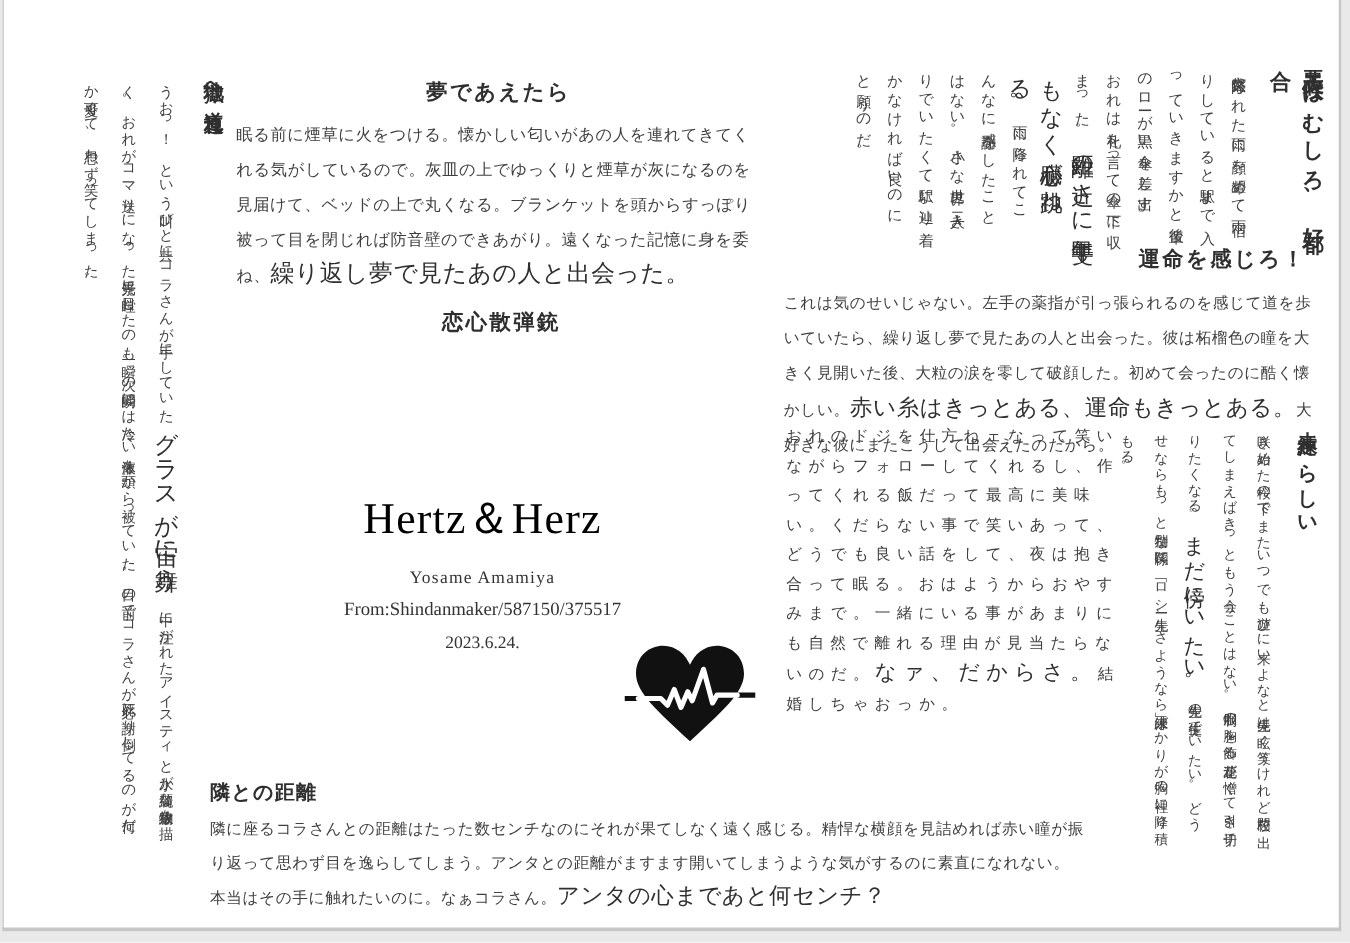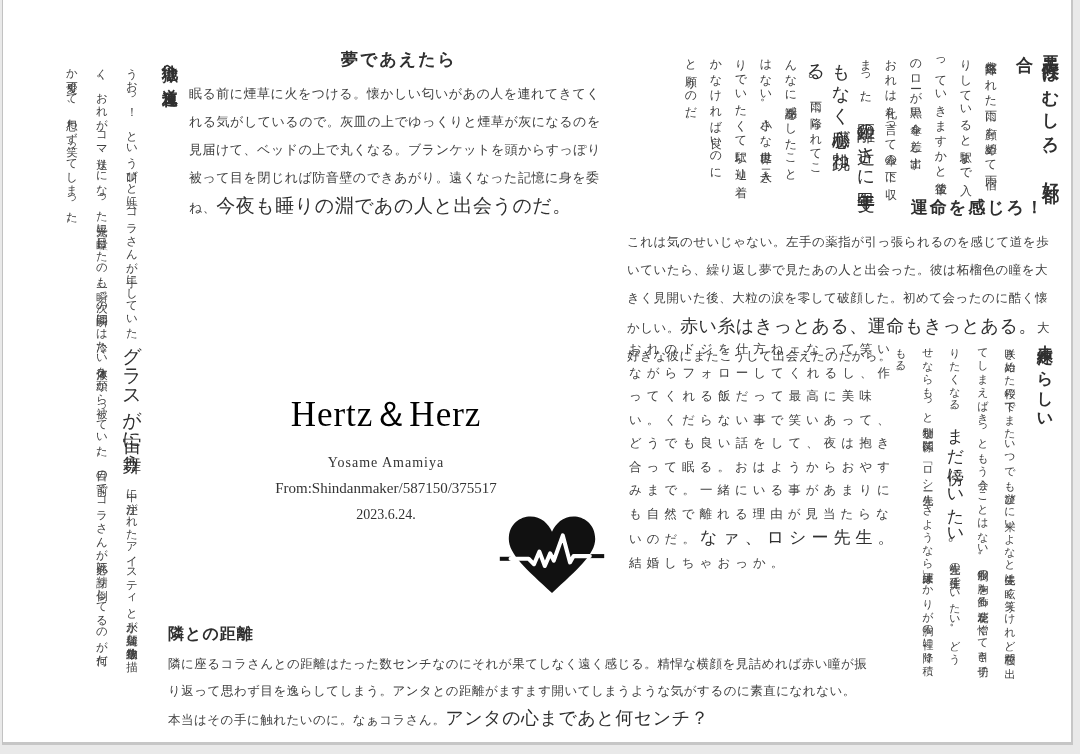--- a/index.html
+++ b/index.html
@@ -37,37 +37,37 @@
   .miren .vtitle{font-size:16px;letter-spacing:3px;line-height:28px;}
   .miren .vbody{font-size:11px;letter-spacing:0.5px;line-height:27px;padding-top:8px;}
   .miren .vem{font-size:17px;}
 
   
   .hblock{position:absolute;}
   .htitle{margin:0 0 9px 0;font-weight:600;font-size:17px;letter-spacing:2px;color:#2f2f2f;text-align:center;}
   .hbody{margin:0;font-size:13px;line-height:28px;letter-spacing:0.5px;}
   .hem{font-size:19px;color:#2f2f2f;}
 
-  .yume{left:186px;top:48px;width:420px;}
+  .yume{left:186px;top:62px;width:420px;}
   .koigokoro{left:186px;top:246px;width:424px;}
   .koigokoro .hbody{font-size:12.5px;}
   .koigokoro .hem{font-size:18px;}
 
   .unmei{left:624px;top:196px;width:424px;}
   .unmei .htitle{text-align:right;padding-right:6px;}
   .unmei .hbody{font-size:12.5px;}
   .unmei .hem{font-size:18px;margin-top:12px;}
 
   .kekkon{left:626px;top:338px;width:276px;}
   .kekkon .hbody{font-size:12.5px;line-height:23.5px;letter-spacing:5px;}
   .kekkon .hem{font-size:17px;}
 
   .tonari{left:165px;top:624px;width:700px;}
   .tonari .htitle{text-align:left;letter-spacing:1px;font-size:16px;margin-bottom:6px;}
-  .tonari .hbody{font-size:12.5px;line-height:27px;}
+  .tonari .hbody{font-size:12.5px;line-height:27px;font-family:Liberation Mono, monospace;}
   .tonari .hem{font-size:18px;}
 
   
   .center-block{position:absolute;left:203px;top:391px;width:360px;text-align:center;color:#333;}
   .series-line{font-size:15px;letter-spacing:1px;margin:0 0 13px 0;}
   .main-title{font-size:35px;letter-spacing:1px;margin:0 0 17px 0;font-weight:400;color:#000000;}
   .author-line{font-size:14px;letter-spacing:1px;margin:0 0 9px 0;}
   .source-line{font-size:15px;margin:0 0 10px 0;}
   .date-line{font-size:14px;margin:0;}
 
@@ -78,24 +78,25 @@
 
 <div id="page">
 
   <section class="vblock jigoku">
     <h2 class="vtitle">地獄へ道連れ</h2>
     <p class="vbody"><span>うおっ！　という叫びと共にコラさんが手にしていた</span><span class="vem">グラスが宙に舞う。</span><span>中に注がれたアイスティと氷が綺麗な放物線を描く。おれがコマ送りになった光景に瞠目したのも一瞬。次の瞬間には冷たい液体を頭から被っていた。目の前でコラさんが必死に謝り倒してるのが何だか可愛くて、思わず笑ってしまった。</span></p>
   </section>
 
   <section class="hblock yume">
     <h2 class="htitle">夢であえたら</h2>
-    <p class="hbody"><span>眠る前に煙草に火をつける。懐かしい匂いがあの人を連れてきてくれる気がしているので。灰皿の上でゆっくりと煙草が灰になるのを見届けて、ベッドの上で丸くなる。ブランケットを頭からすっぽり被って目を閉じれば防音壁のできあがり。遠くなった記憶に身を委ね、</span><span class="hem">今夜も睡りの淵であの人と出会うのだ。</span></p>
+    <p class="hbody"><span>眠る前に煙草に火をつける。懐かしい匂いがあの人を連れてきてくれる気がしているので。灰皿の上でゆっくりと煙草が灰になるのを見届けて、ベッドの上で丸くなる。ブランケットを頭からすっぽり被って目を閉じれば防音壁のできあがり。遠くなった記憶に身を委ね、</span><span class="hem">繰り返し夢で見たあの人と出会った。</span></p>
   </section>
 
   <section class="hblock koigokoro">
+    <h2 class="htitle">恋心散弾銃</h2>
   </section>
 
   <div class="center-block">
     <h1 class="main-title">Hertz＆Herz</h1>
     <p class="author-line">Yosame Amamiya</p>
     <p class="source-line">From:Shindanmaker/587150/375517</p>
     <p class="date-line">2023.6.24.</p>
   </div>
 
   <div class="heart-wrap">
@@ -116,21 +117,21 @@
     <h2 class="vtitle">悪天候はむしろ、好都合</h2>
     <p class="vbody"><span>突然降られた雨に顔を顰めて雨宿りしていると駅まで入っていきますかと後輩のローが黒い傘を差し出す。おれは礼を言って傘の下に収まった。</span><span class="vem">距離の近さに年甲斐もなく心臓が跳ねる。</span><span>雨に降られてこんなに感謝をしたことはない。小さな世界に二人きりでいたくて駅に辿り着かなければ良いのにと願うのだ。</span></p>
   </section>
 
   <section class="hblock unmei">
     <h2 class="htitle">運命を感じろ！</h2>
     <p class="hbody"><span>これは気のせいじゃない。左手の薬指が引っ張られるのを感じて道を歩いていたら、繰り返し夢で見たあの人と出会った。彼は柘榴色の瞳を大きく見開いた後、大粒の涙を零して破顔した。初めて会ったのに酷く懐かしい。</span><span class="hem">赤い糸はきっとある、運命もきっとある。</span><span>大好きな彼にまたこうして出会えたのだから。</span></p>
   </section>
 
   <section class="hblock kekkon">
-    <p class="hbody"><span>おれのドジを仕方ねェなって笑いながらフォローしてくれるし、作ってくれる飯だって最高に美味い。くだらない事で笑いあって、どうでも良い話をして、夜は抱き合って眠る。おはようからおやすみまで。一緒にいる事があまりにも自然で離れる理由が見当たらないのだ。</span><span class="hem">なァ、ロシー先生。</span><span>結婚しちゃおっか。</span></p>
+    <p class="hbody"><span>おれのドジを仕方ねェなって笑いながらフォローしてくれるし、作ってくれる飯だって最高に美味い。くだらない事で笑いあって、どうでも良い話をして、夜は抱き合って眠る。おはようからおやすみまで。一緒にいる事があまりにも自然で離れる理由が見当たらないのだ。</span><span class="hem">なァ、だからさ。</span><span>結婚しちゃおっか。</span></p>
   </section>
 
   <section class="vblock miren">
     <h2 class="vtitle">未練たらしい</h2>
     <p class="vbody"><span>咲き始めた桜の下でまたいつでも遊びに来いよなと先生は眩く笑うけれど校門を出てしまえばきっともう会うことはない。制服の胸を飾る造花が憎くて引き千切りたくなる。</span><span class="vem">まだ傍にいたい。</span><span>先生の生徒でいたい。どうせならもっと特別な関係に。「ロシー先生、さようなら」未練ばかりが胸の裡に降り積もる。</span></p>
   </section>
 
 </div>
 
 </body></html>

